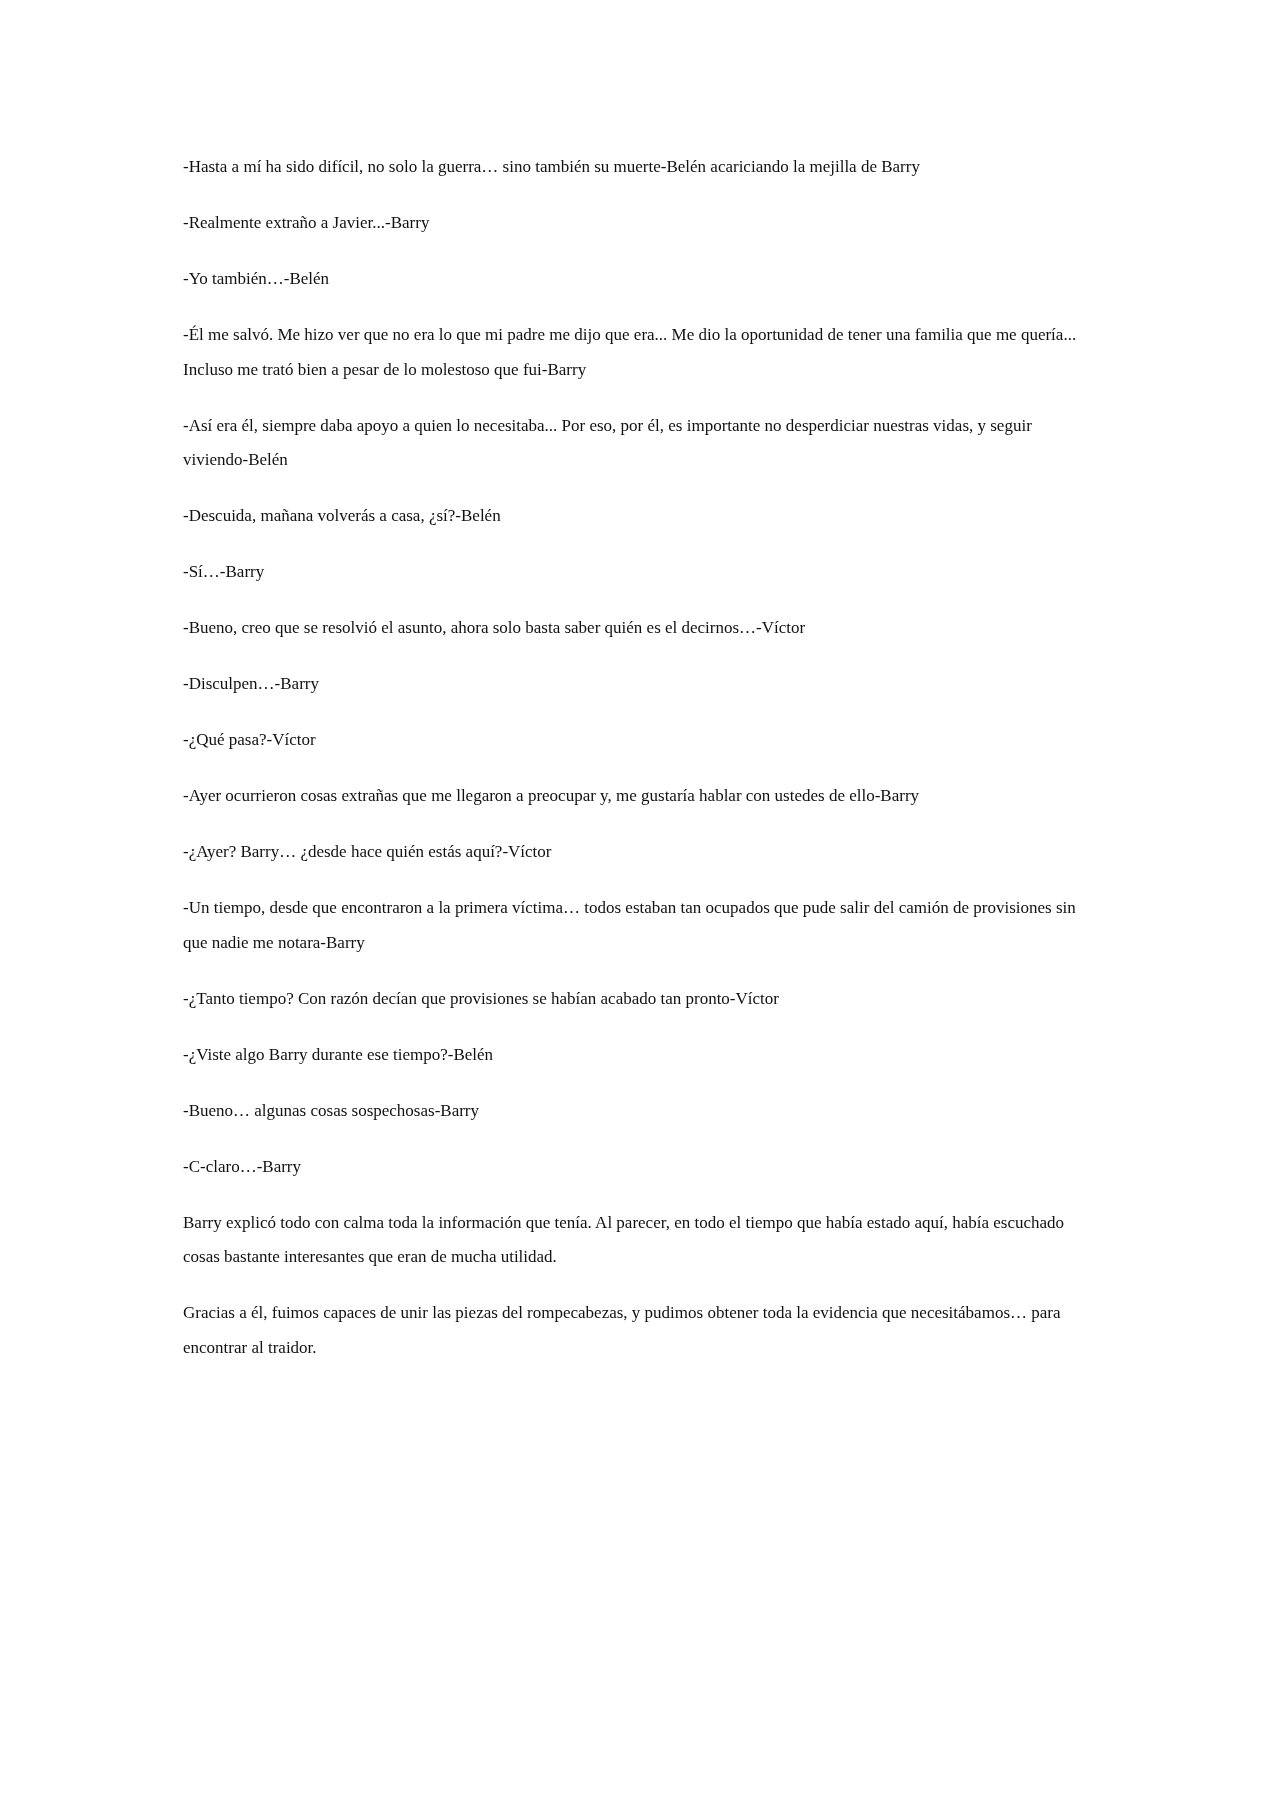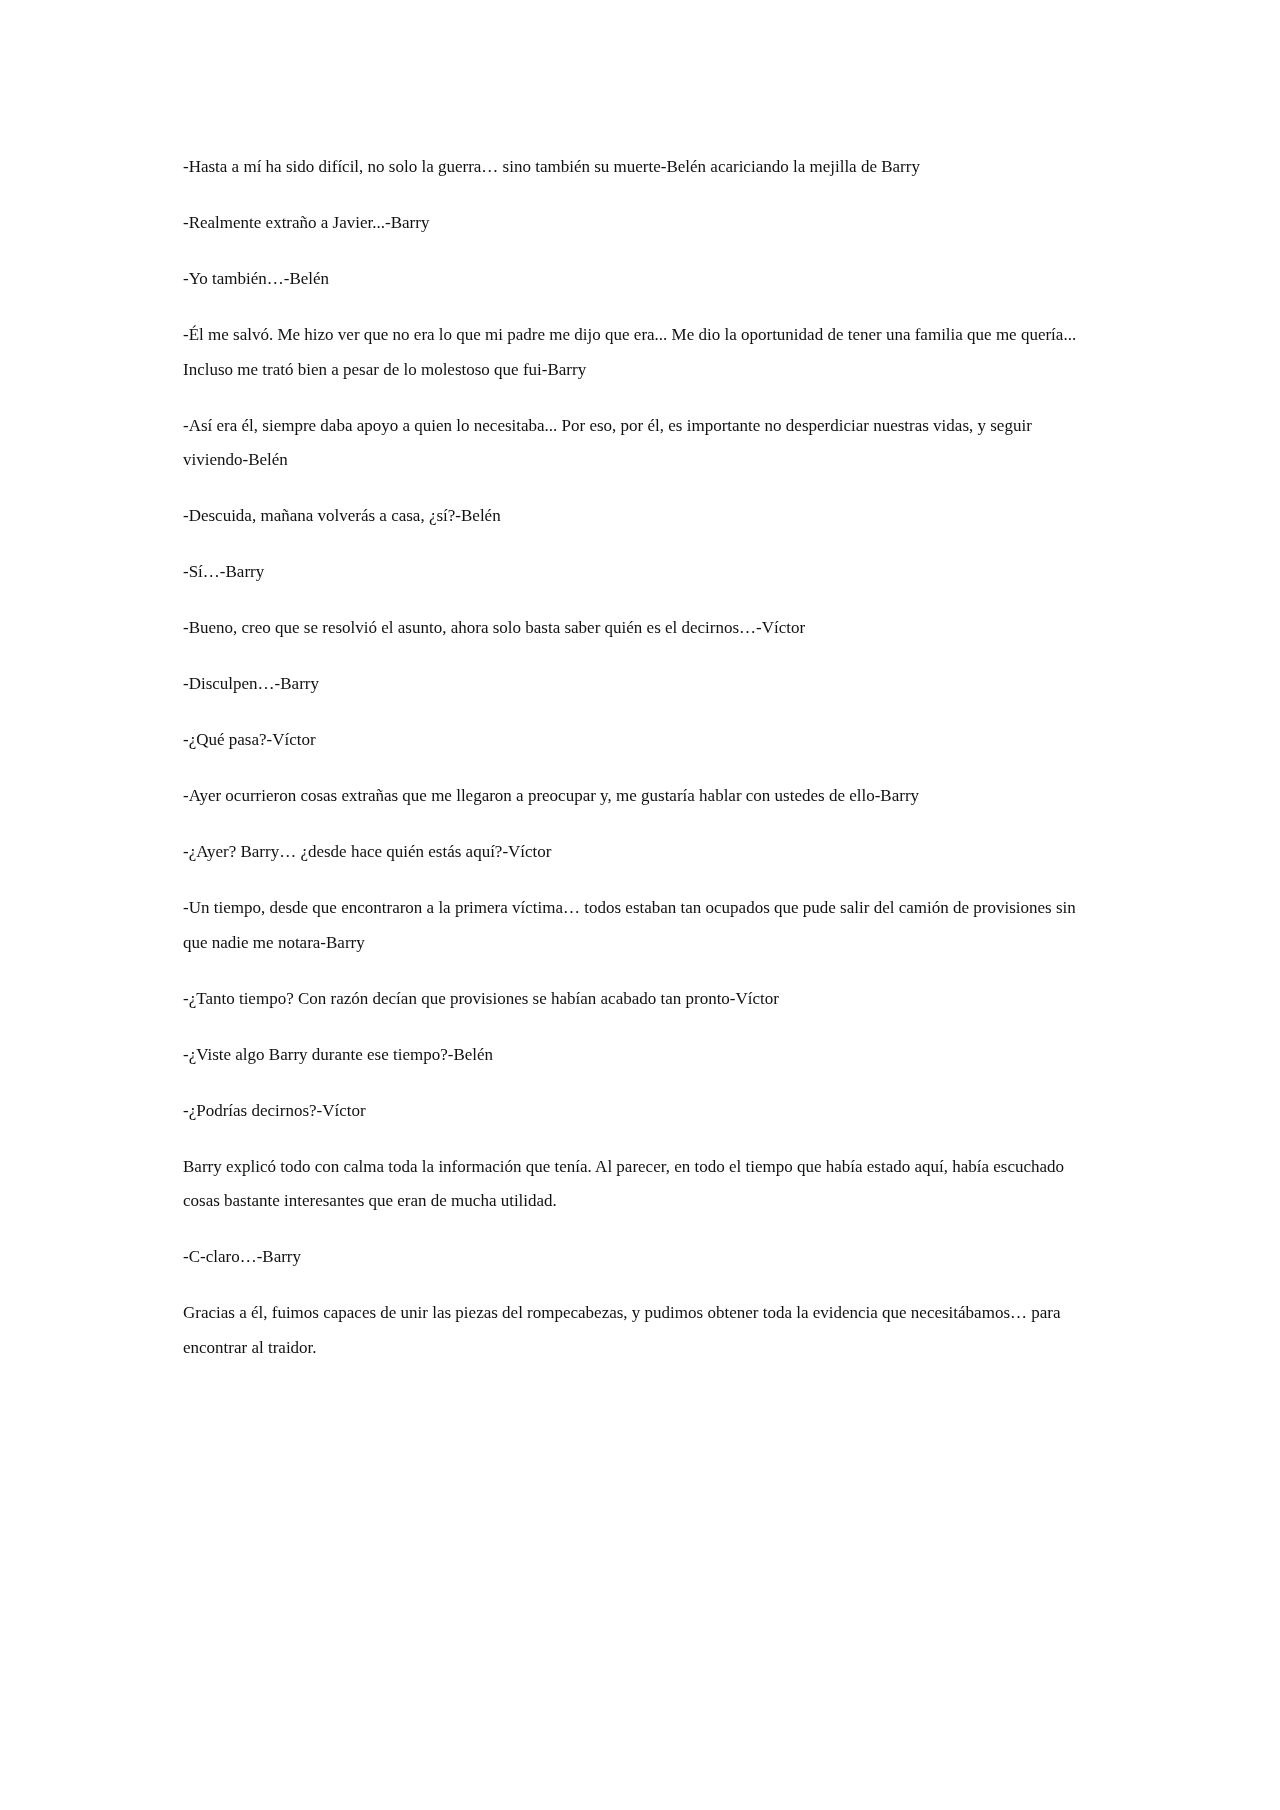--- a/index.html
+++ b/index.html
@@ -40,17 +40,17 @@
   <p class="para">-Descuida, mañana volverás a casa, ¿sí?-Belén</p>
   <p class="para">-Sí…-Barry</p>
   <p class="para">-Bueno, creo que se resolvió el asunto, ahora solo basta saber quién es el decirnos…-Víctor</p>
   <p class="para">-Disculpen…-Barry</p>
   <p class="para">-¿Qué pasa?-Víctor</p>
   <p class="para">-Ayer ocurrieron cosas extrañas que me llegaron a preocupar y, me gustaría hablar con ustedes de ello-Barry</p>
   <p class="para">-¿Ayer? Barry… ¿desde hace quién estás aquí?-Víctor</p>
   <p class="para">-Un tiempo, desde que encontraron a la primera víctima… todos estaban tan ocupados que pude salir del camión de provisiones sin que nadie me notara-Barry</p>
   <p class="para">-¿Tanto tiempo? Con razón decían que provisiones se habían acabado tan pronto-Víctor</p>
   <p class="para">-¿Viste algo Barry durante ese tiempo?-Belén</p>
-  <p class="para">-¿Podrías decirnos?-Víctor</p>
+  <p class="para">-Bueno… algunas cosas sospechosas-Barry</p>
+  <p class="para">-C-claro…-Barry</p>
   <p class="para">Barry explicó todo con calma toda la información que tenía. Al parecer, en todo el tiempo que había estado aquí, había escuchado cosas bastante interesantes que eran de mucha utilidad.</p>
-  <p class="para">-C-claro…-Barry</p>
   <p class="para">Gracias a él, fuimos capaces de unir las piezas del rompecabezas, y pudimos obtener toda la evidencia que necesitábamos… para encontrar al traidor.</p>
 </div>
 
 </body></html>

